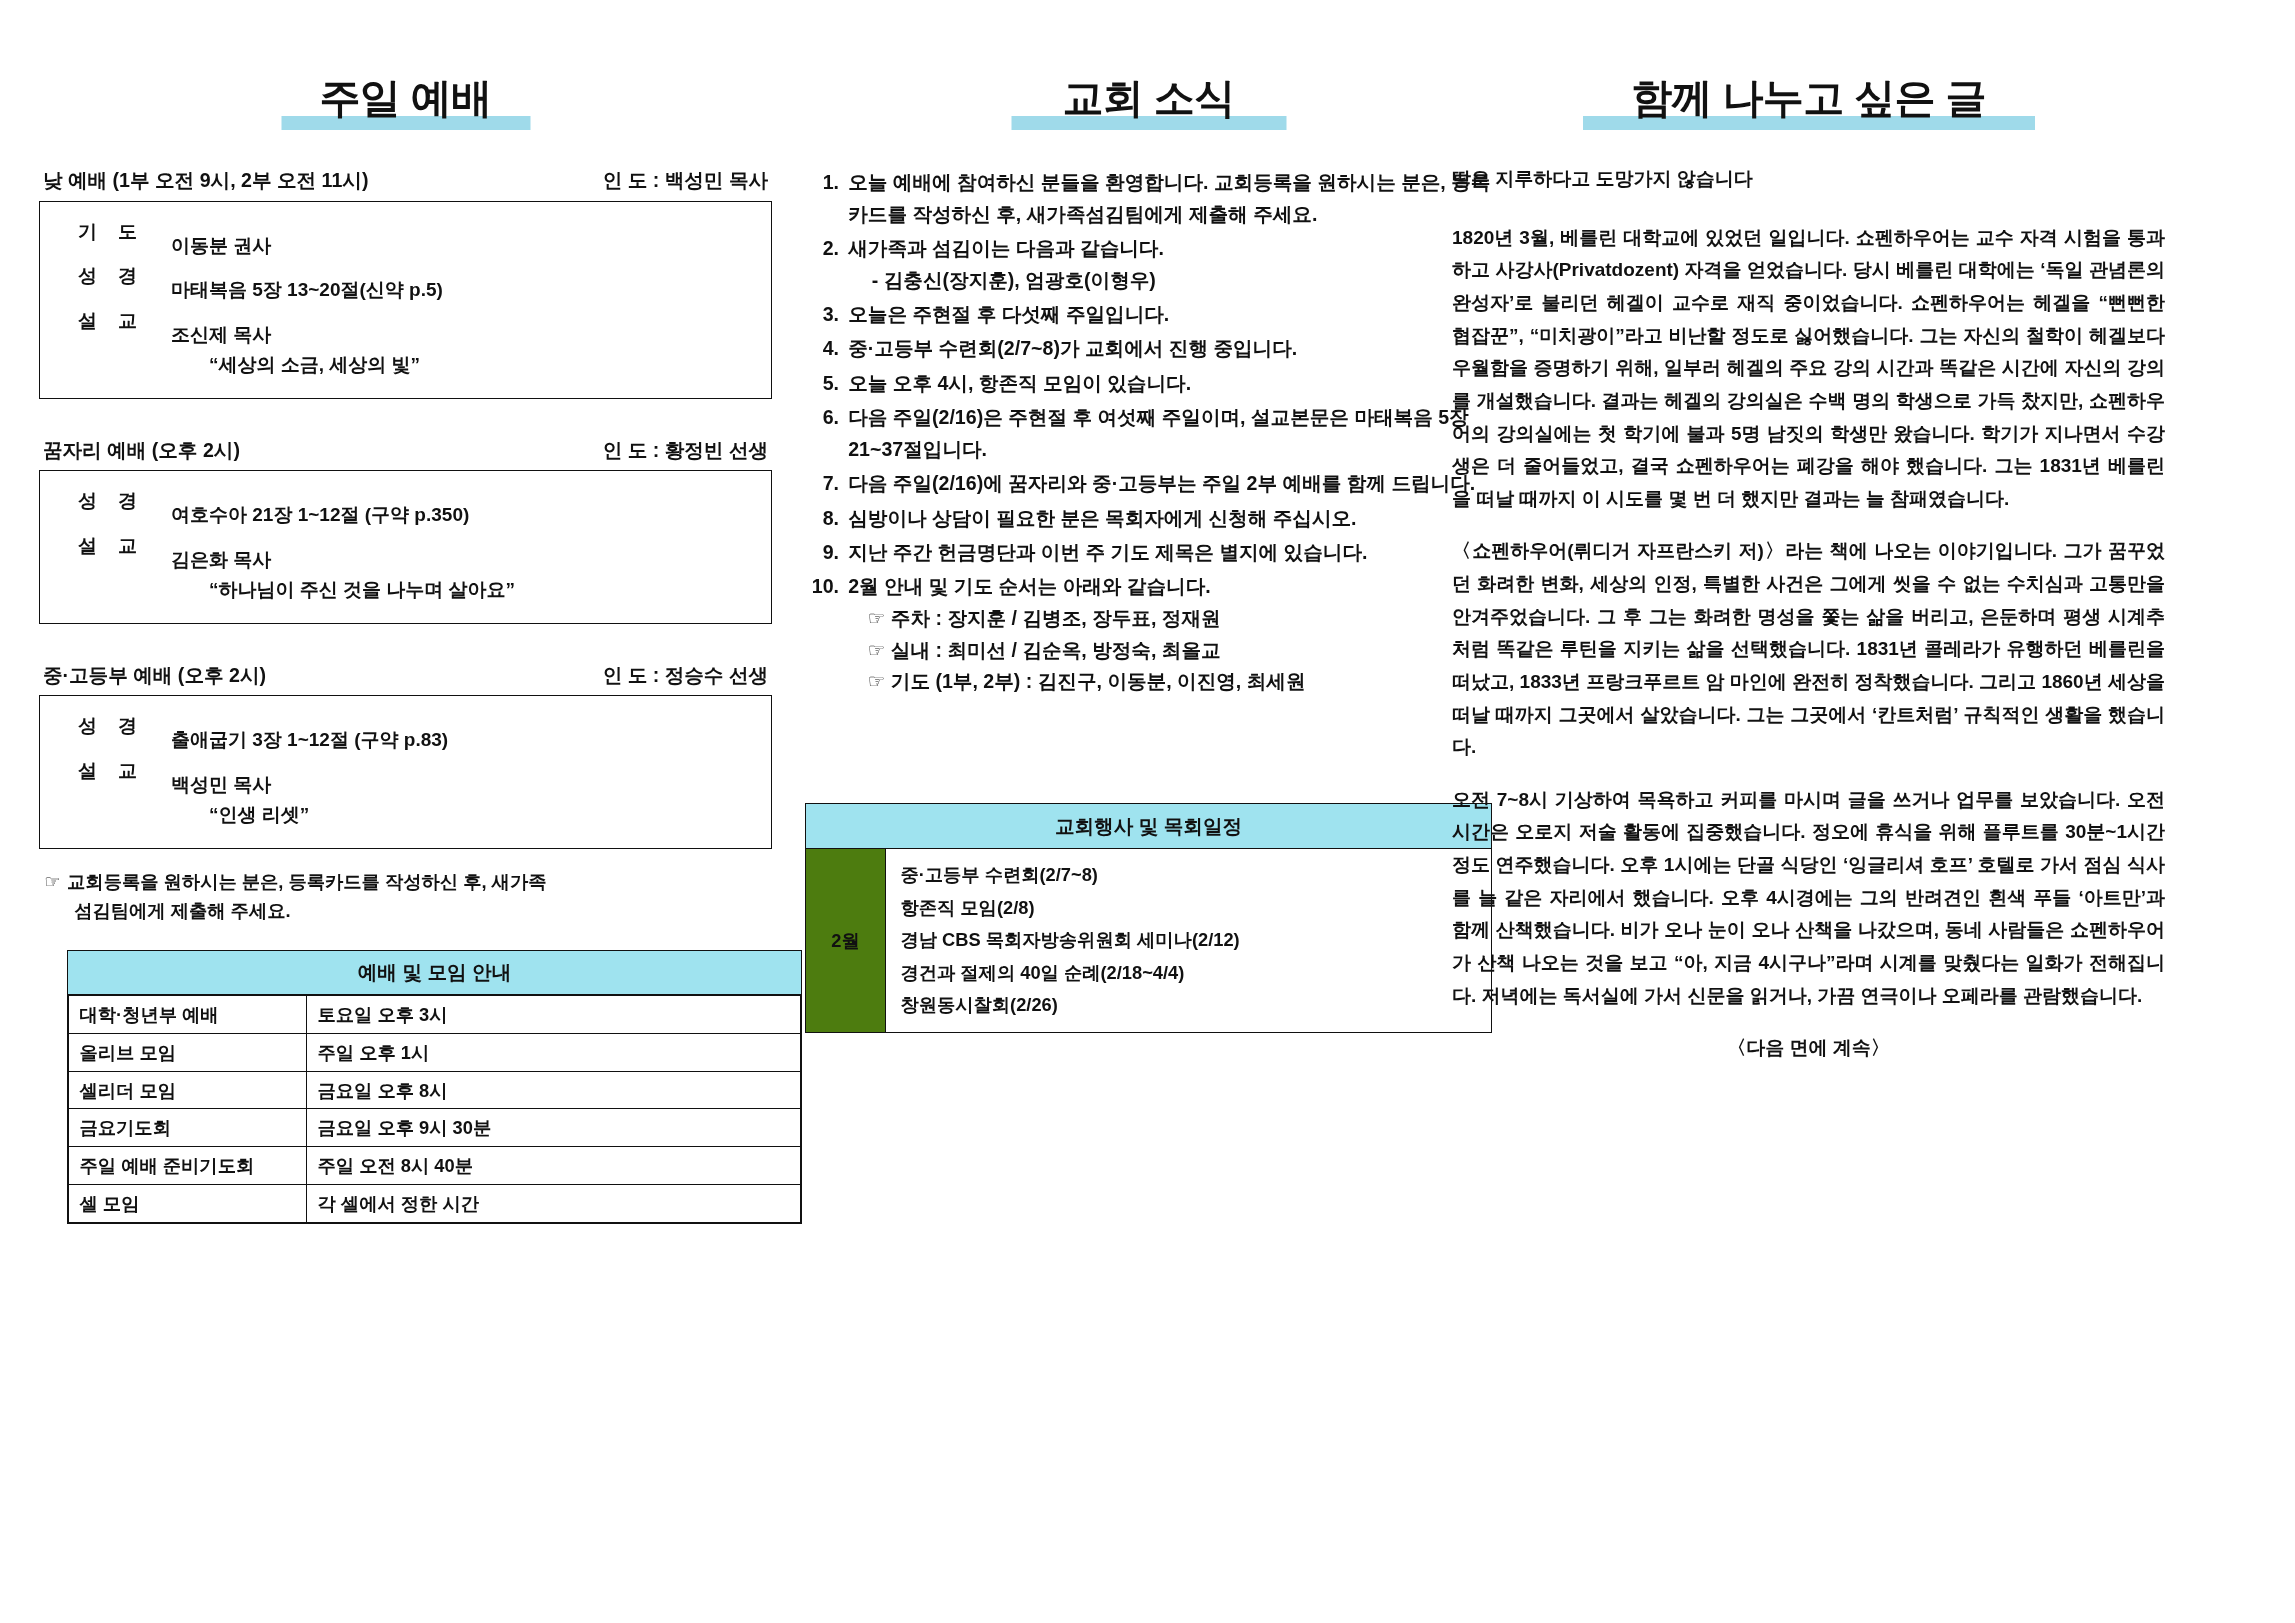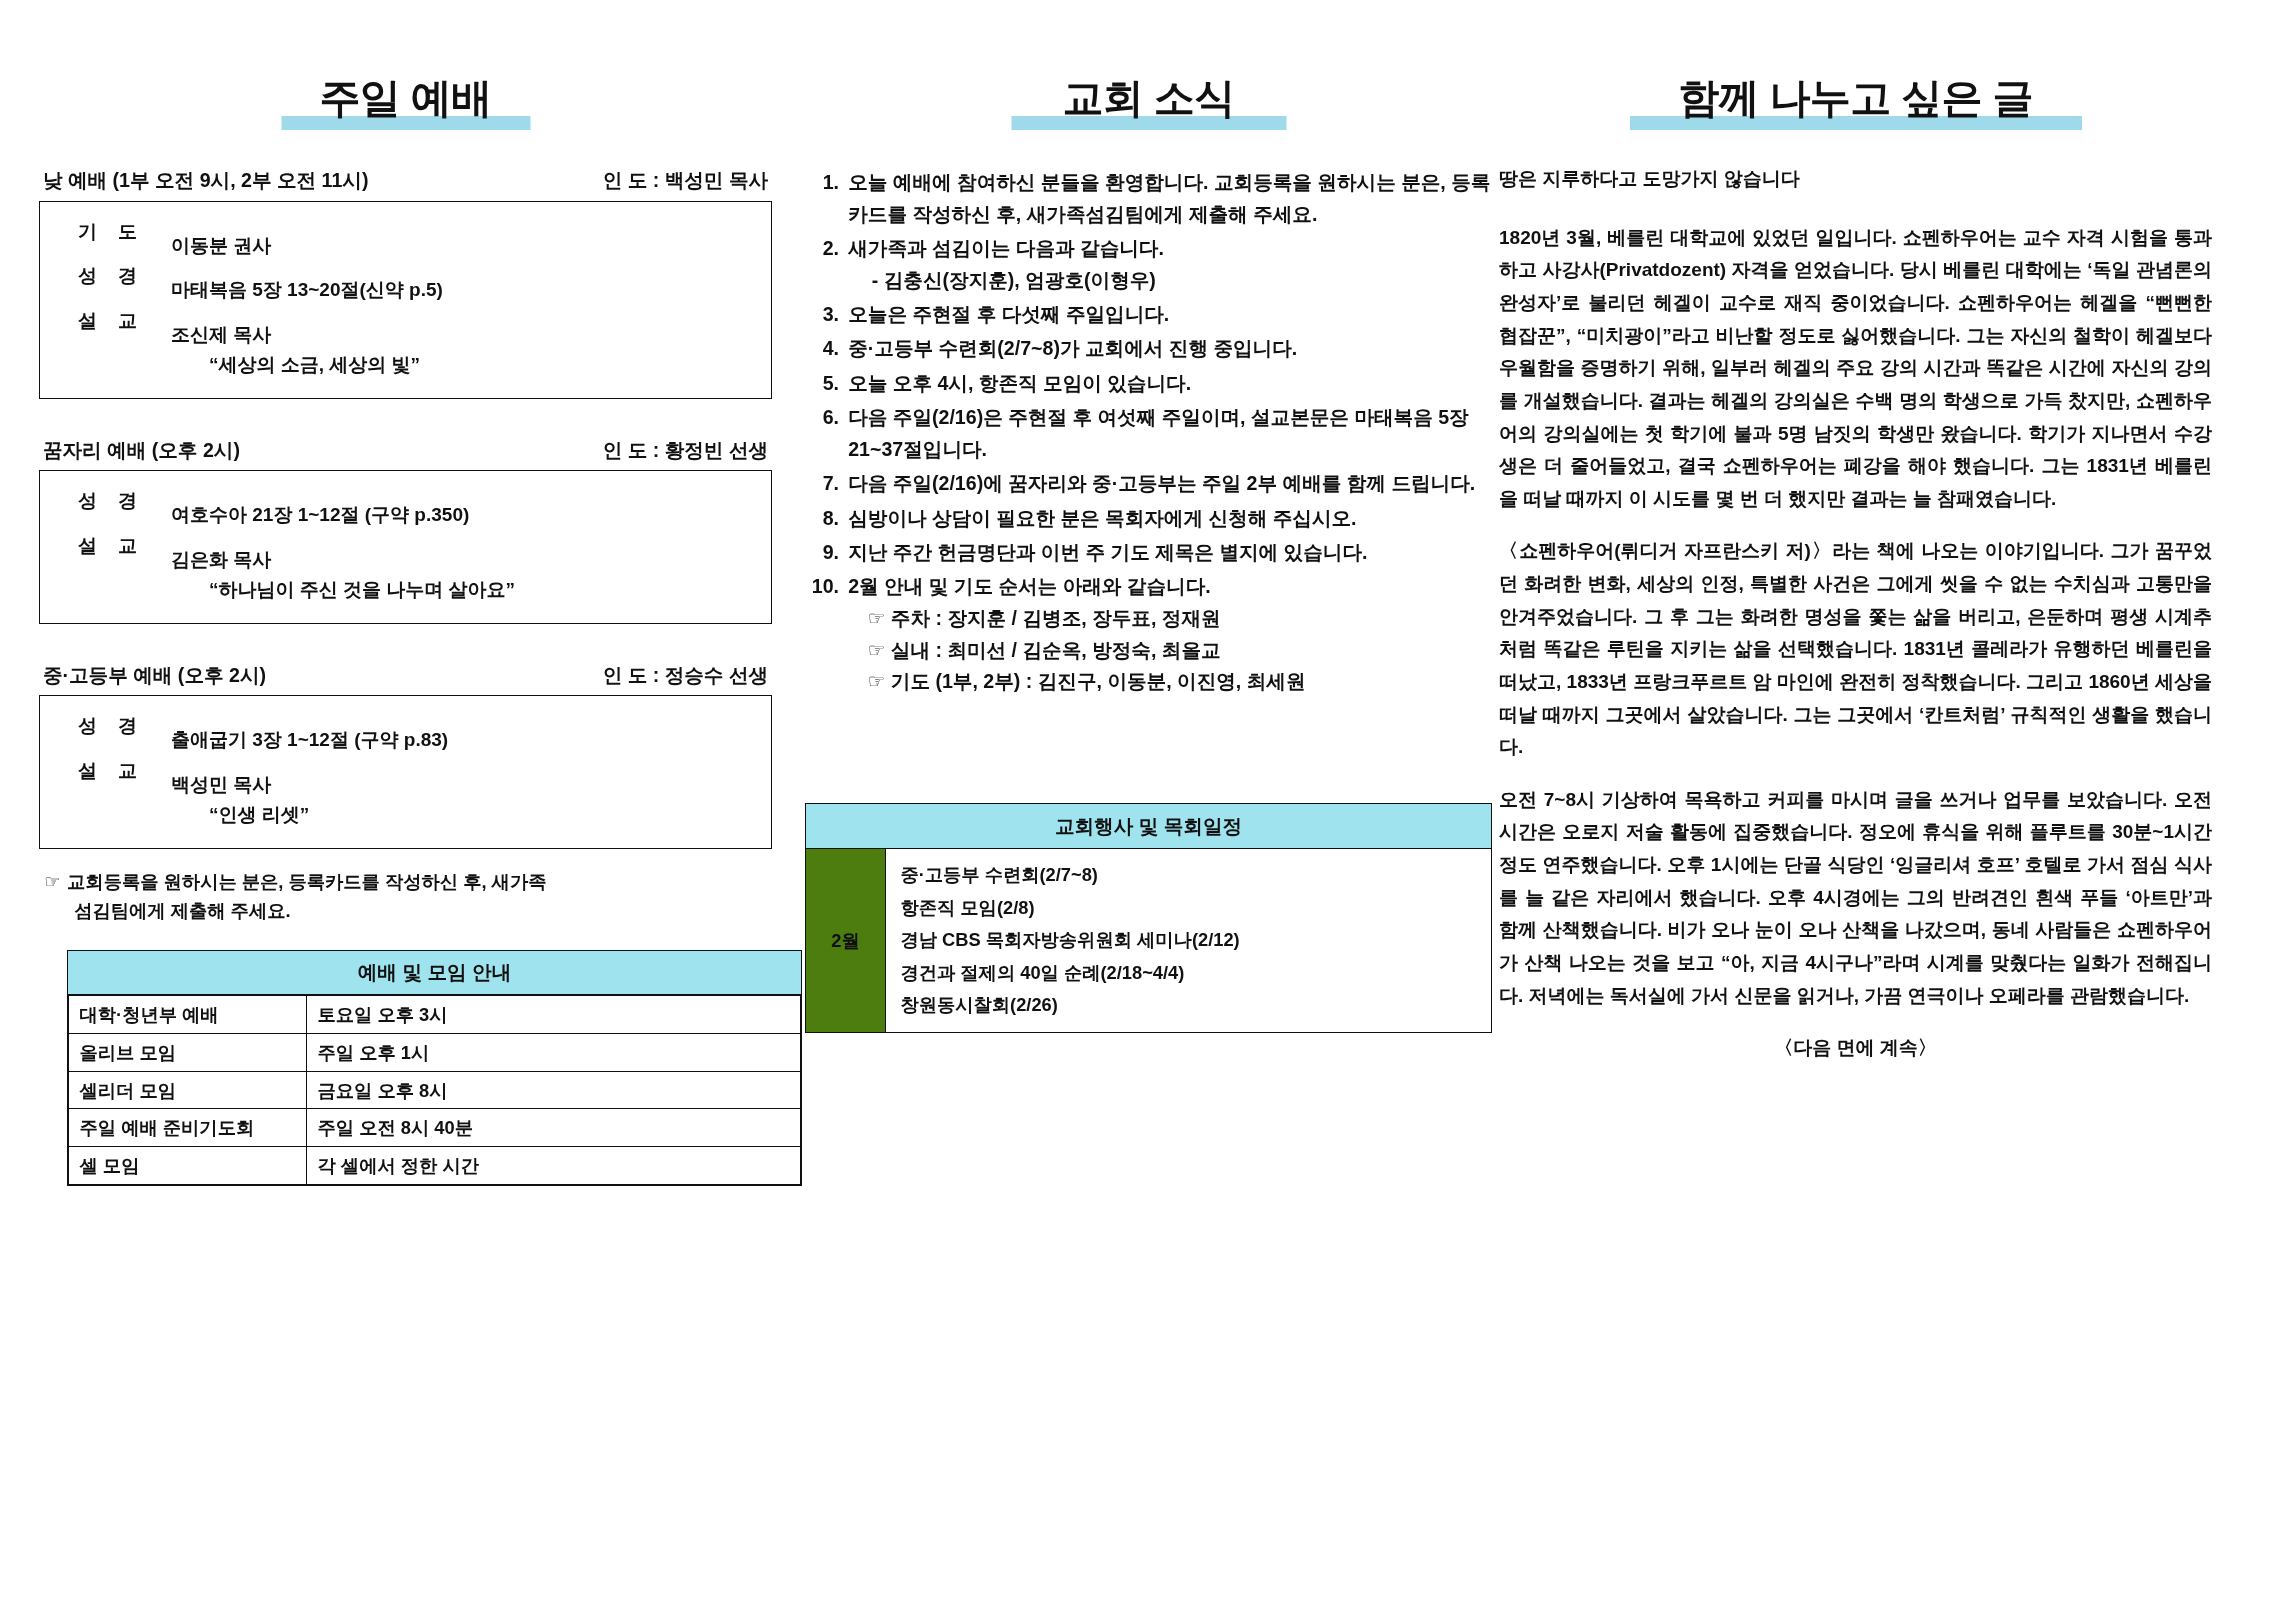--- a/index.html
+++ b/index.html
@@ -9,21 +9,21 @@
     color:#111;
     position:relative;
     overflow:hidden;
   }
   .page{position:relative;width:2295px;height:1624px;border-radius:27px;}
 
   
   .col{position:absolute;top:0;}
   .col-left{left:39px;width:733px;}
   .col-mid{left:805px;width:687px;}
-  .col-right{left:1499px;width:713px;}
+  .col-right{left:1452px;width:713px;}
 
   
   .heading{
     text-align:center;
     font-size:41px;
     font-weight:bold;
     letter-spacing:-0.7px;
     margin-top:71px;
     position:relative;
     display:block;
@@ -246,20 +246,24 @@
             <td class="k">대학·청년부 예배</td>
             <td>토요일 오후 3시</td>
           </tr>
           <tr>
             <td class="k">올리브 모임</td>
             <td>주일 오후 1시</td>
           </tr>
           <tr>
             <td class="k">셀리더 모임</td>
             <td>금요일 오후 8시</td>
+          </tr>
+          <tr>
+            <td class="k">금요기도회</td>
+            <td>금요일 오후 9시 30분</td>
           </tr>
           <tr>
             <td class="k">주일 예배 준비기도회</td>
             <td>주일 오전 8시 40분</td>
           </tr>
           <tr>
             <td class="k">셀 모임</td>
             <td>각 셀에서 정한 시간</td>
           </tr>
         </tbody>

